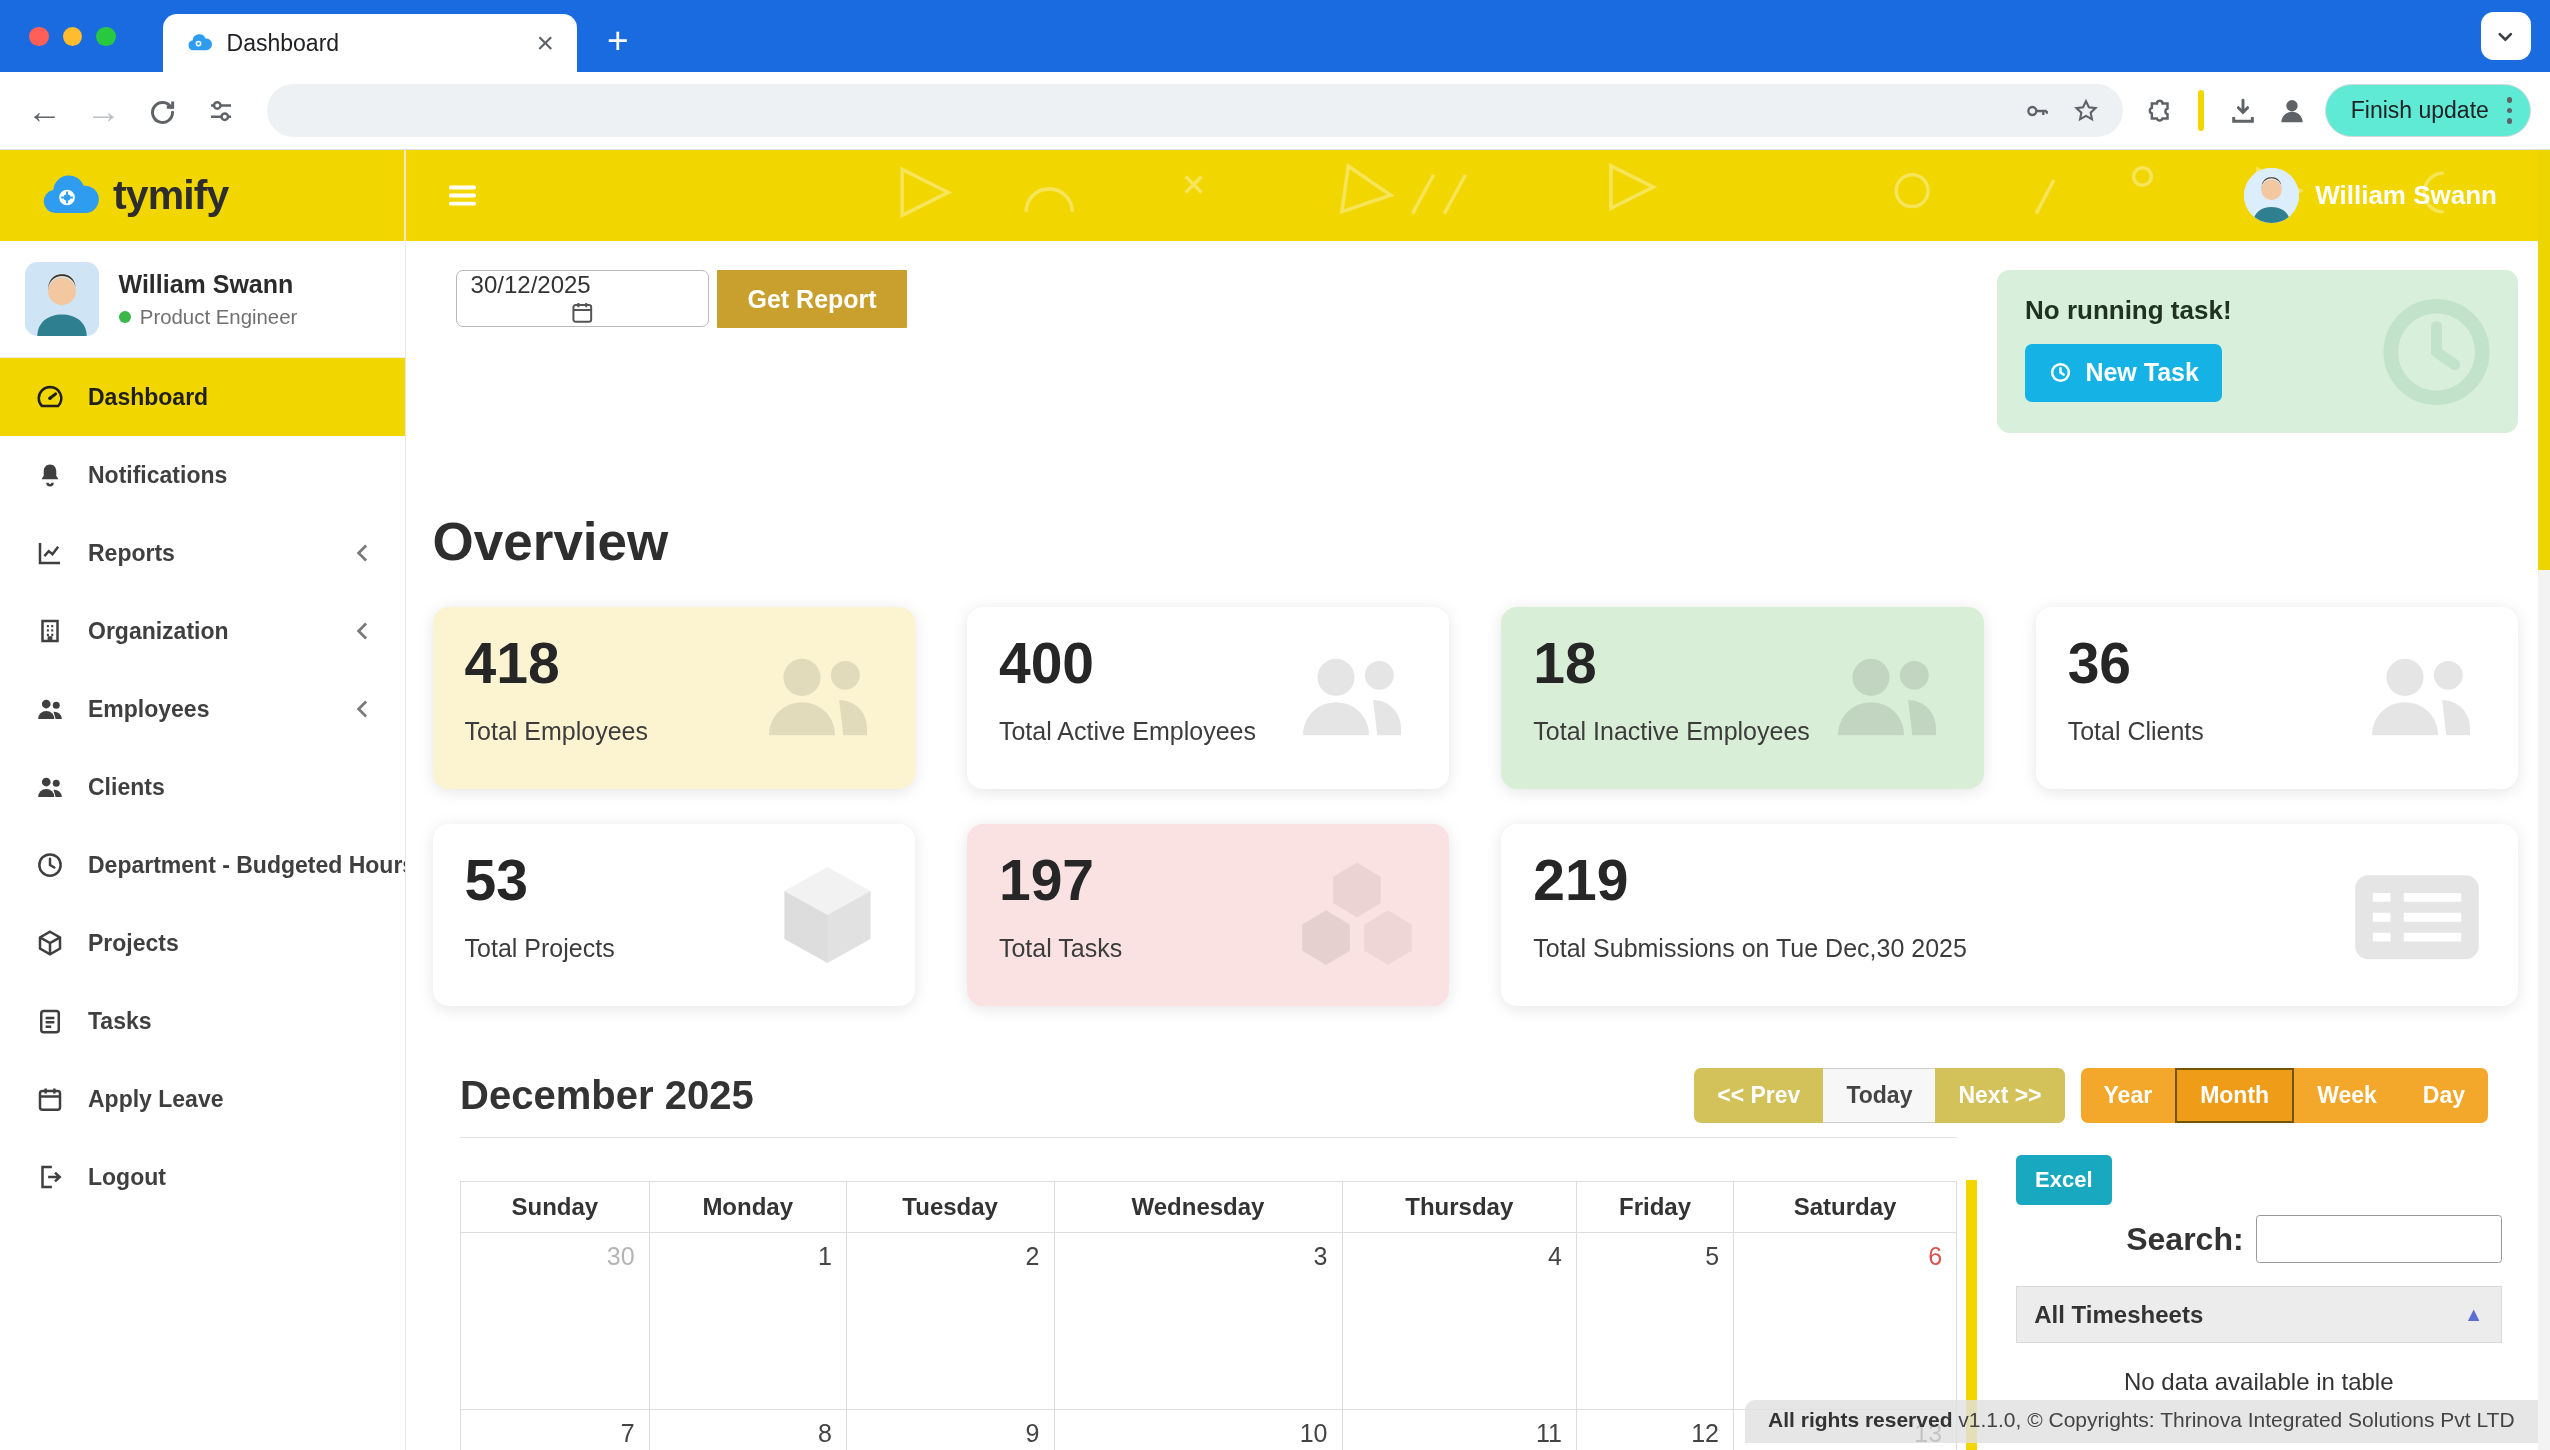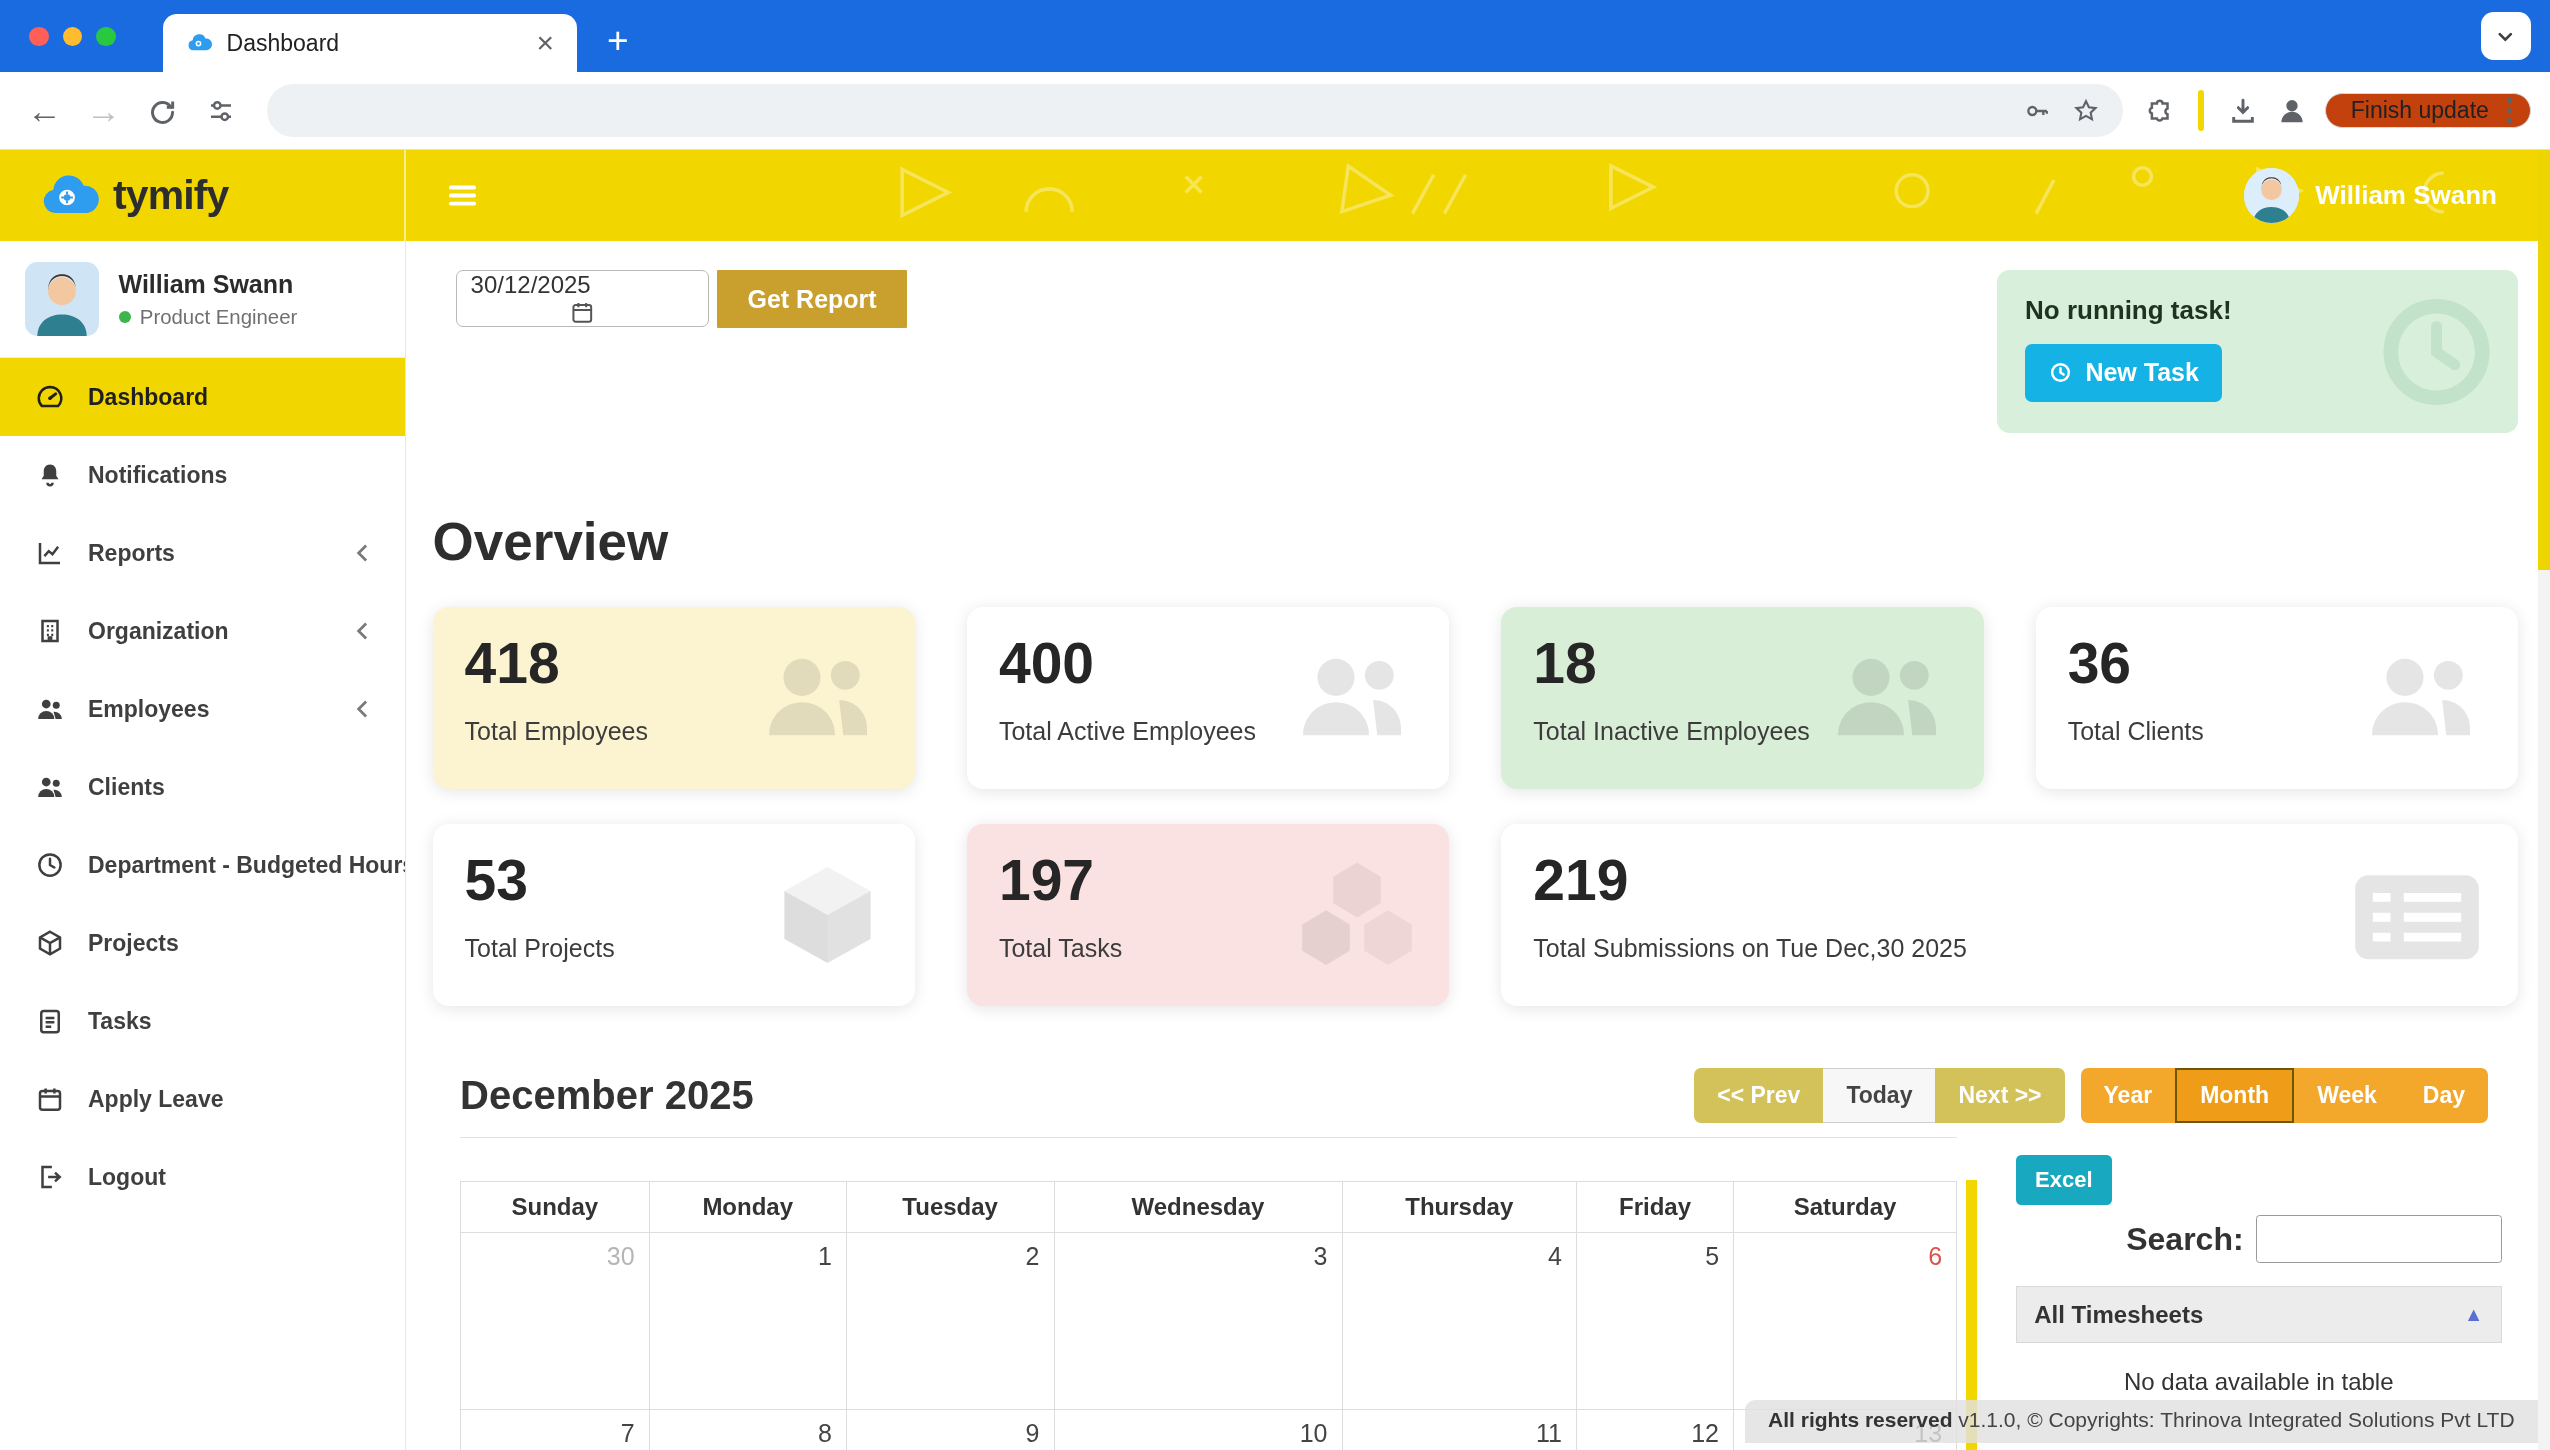--- a/index.html
+++ b/index.html
@@ -22,21 +22,21 @@
   .toolbar { height:78px; background:#fff; border-bottom:0.9px solid #dcdfe3; display:flex;
              align-items:center; padding:0 19.5px; gap:8.9px; }
   .nav-ic { width:50px; height:50px; display:flex; align-items:center; justify-content:center;
             color:#5f6368; font-size:35px; }
   .nav-ic.disabled { color:#bdc1c6; }
   .omnibox { flex:1; height:53px; background:#eef1f3; border-radius:26.6px; margin:0 12.4px;
              display:flex; align-items:center; padding:0 23px; gap:21px; }
   .omnibox .spacer { flex:1; }
   .tb-right { display:flex; align-items:center; gap:16px; }
   .theme-bar { width:6.2px; height:41px; background:#f2d600; border-radius:3.5px; margin:0 7px; }
-  .update-chip { height:35px; border:0.9px solid #d5d9dd; border-radius:26.6px; background:#c2410c;
+  .update-chip { height:53px; border:0.9px solid #d5d9dd; border-radius:26.6px; background:#5eead4;
                  display:flex; align-items:center; gap:12.4px; padding:0 12.4px 0 25px;
                  font-size:23px; color:#202124; }
   .dots-v { display:flex; flex-direction:column; gap:5.3px; padding:0 5.3px; }
   .dots-v i { width:5.3px; height:5.3px; border-radius:50%; background:#5f6368; }
 
   
   .app { position:relative; display:flex; height:1301px; }
   .app-scrollbar { position:absolute; right:0; top:0; bottom:0; width:12.4px; background:#f3f3f3; z-index:50; }
   .app-scrollbar .thumb { width:100%; height:420px; background:#ecd500; }
 

